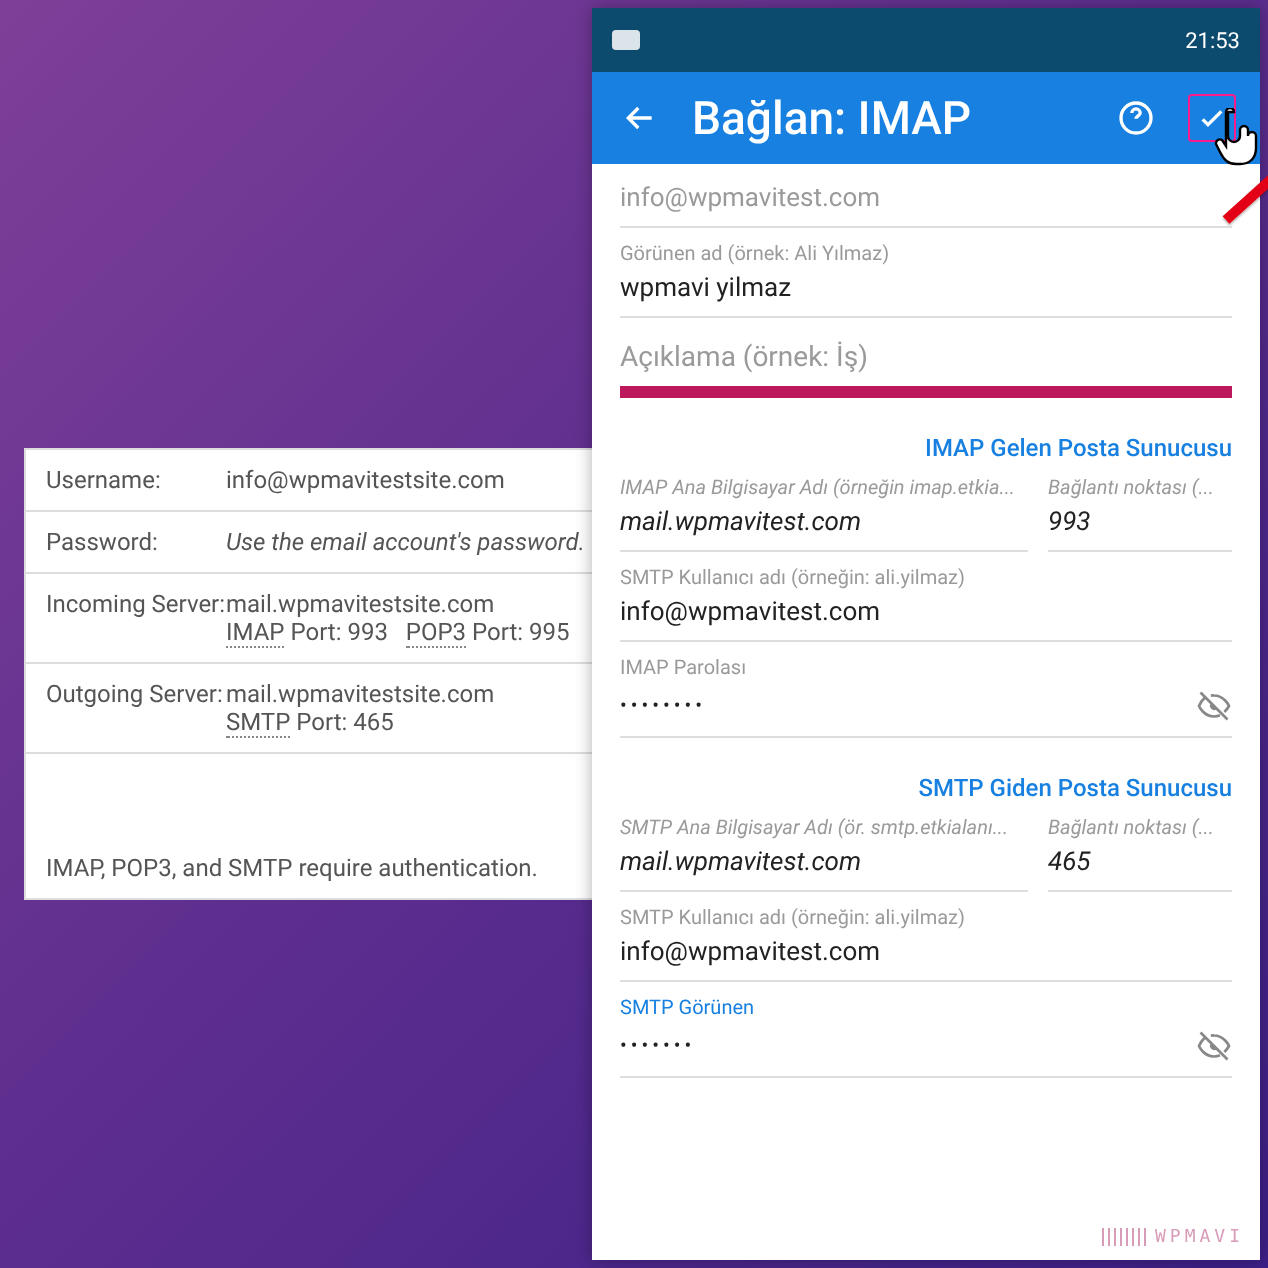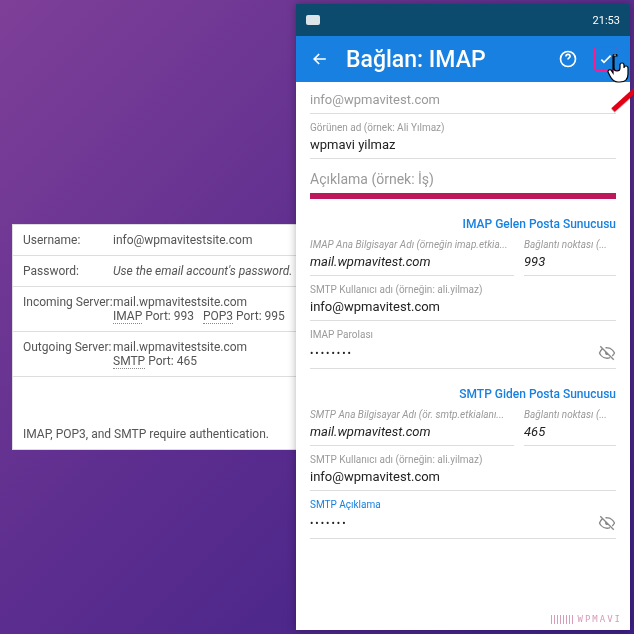--- a/index.html
+++ b/index.html
@@ -278,21 +278,21 @@
         <div class="field-label">SMTP Ana Bilgisayar Adı (ör. smtp.etkialanı...</div>
         <div class="field-value">mail.wpmavitest.com</div>
       </div>
       <div class="col2">
         <div class="field-label">Bağlantı noktası (...</div>
         <div class="field-value">465</div>
       </div>
     </div>
     <div class="field-label">SMTP Kullanıcı adı (örneğin: ali.yilmaz)</div>
     <div class="field-value">info@wpmavitest.com</div>
-    <div class="field-label" style="color:#1780e0">SMTP Açıklama</div>
+    <div class="field-label" style="color:#1780e0">SMTP Görünen</div>
     <div class="pw-row">
       <span class="dots">•••••••</span>
       <span class="eye-off">
         <svg width="18" height="18" viewBox="0 0 24 24" fill="none" stroke="#888" stroke-width="1.8">
             <path d="M3 3l18 18M10.6 10.6a2 2 0 002.8 2.8M9.9 5.1A9.8 9.8 0 0112 5c7 0 10 7 10 7a17 17 0 01-3.1 4M6.1 6.1A17 17 0 002 12s3 7 10 7a9.8 9.8 0 004-.8"></path>
           </svg>
       </span>
     </div>
   </div>
   <div class="watermark"><span class="wm-bars"></span><span>WPMAVI</span></div>

